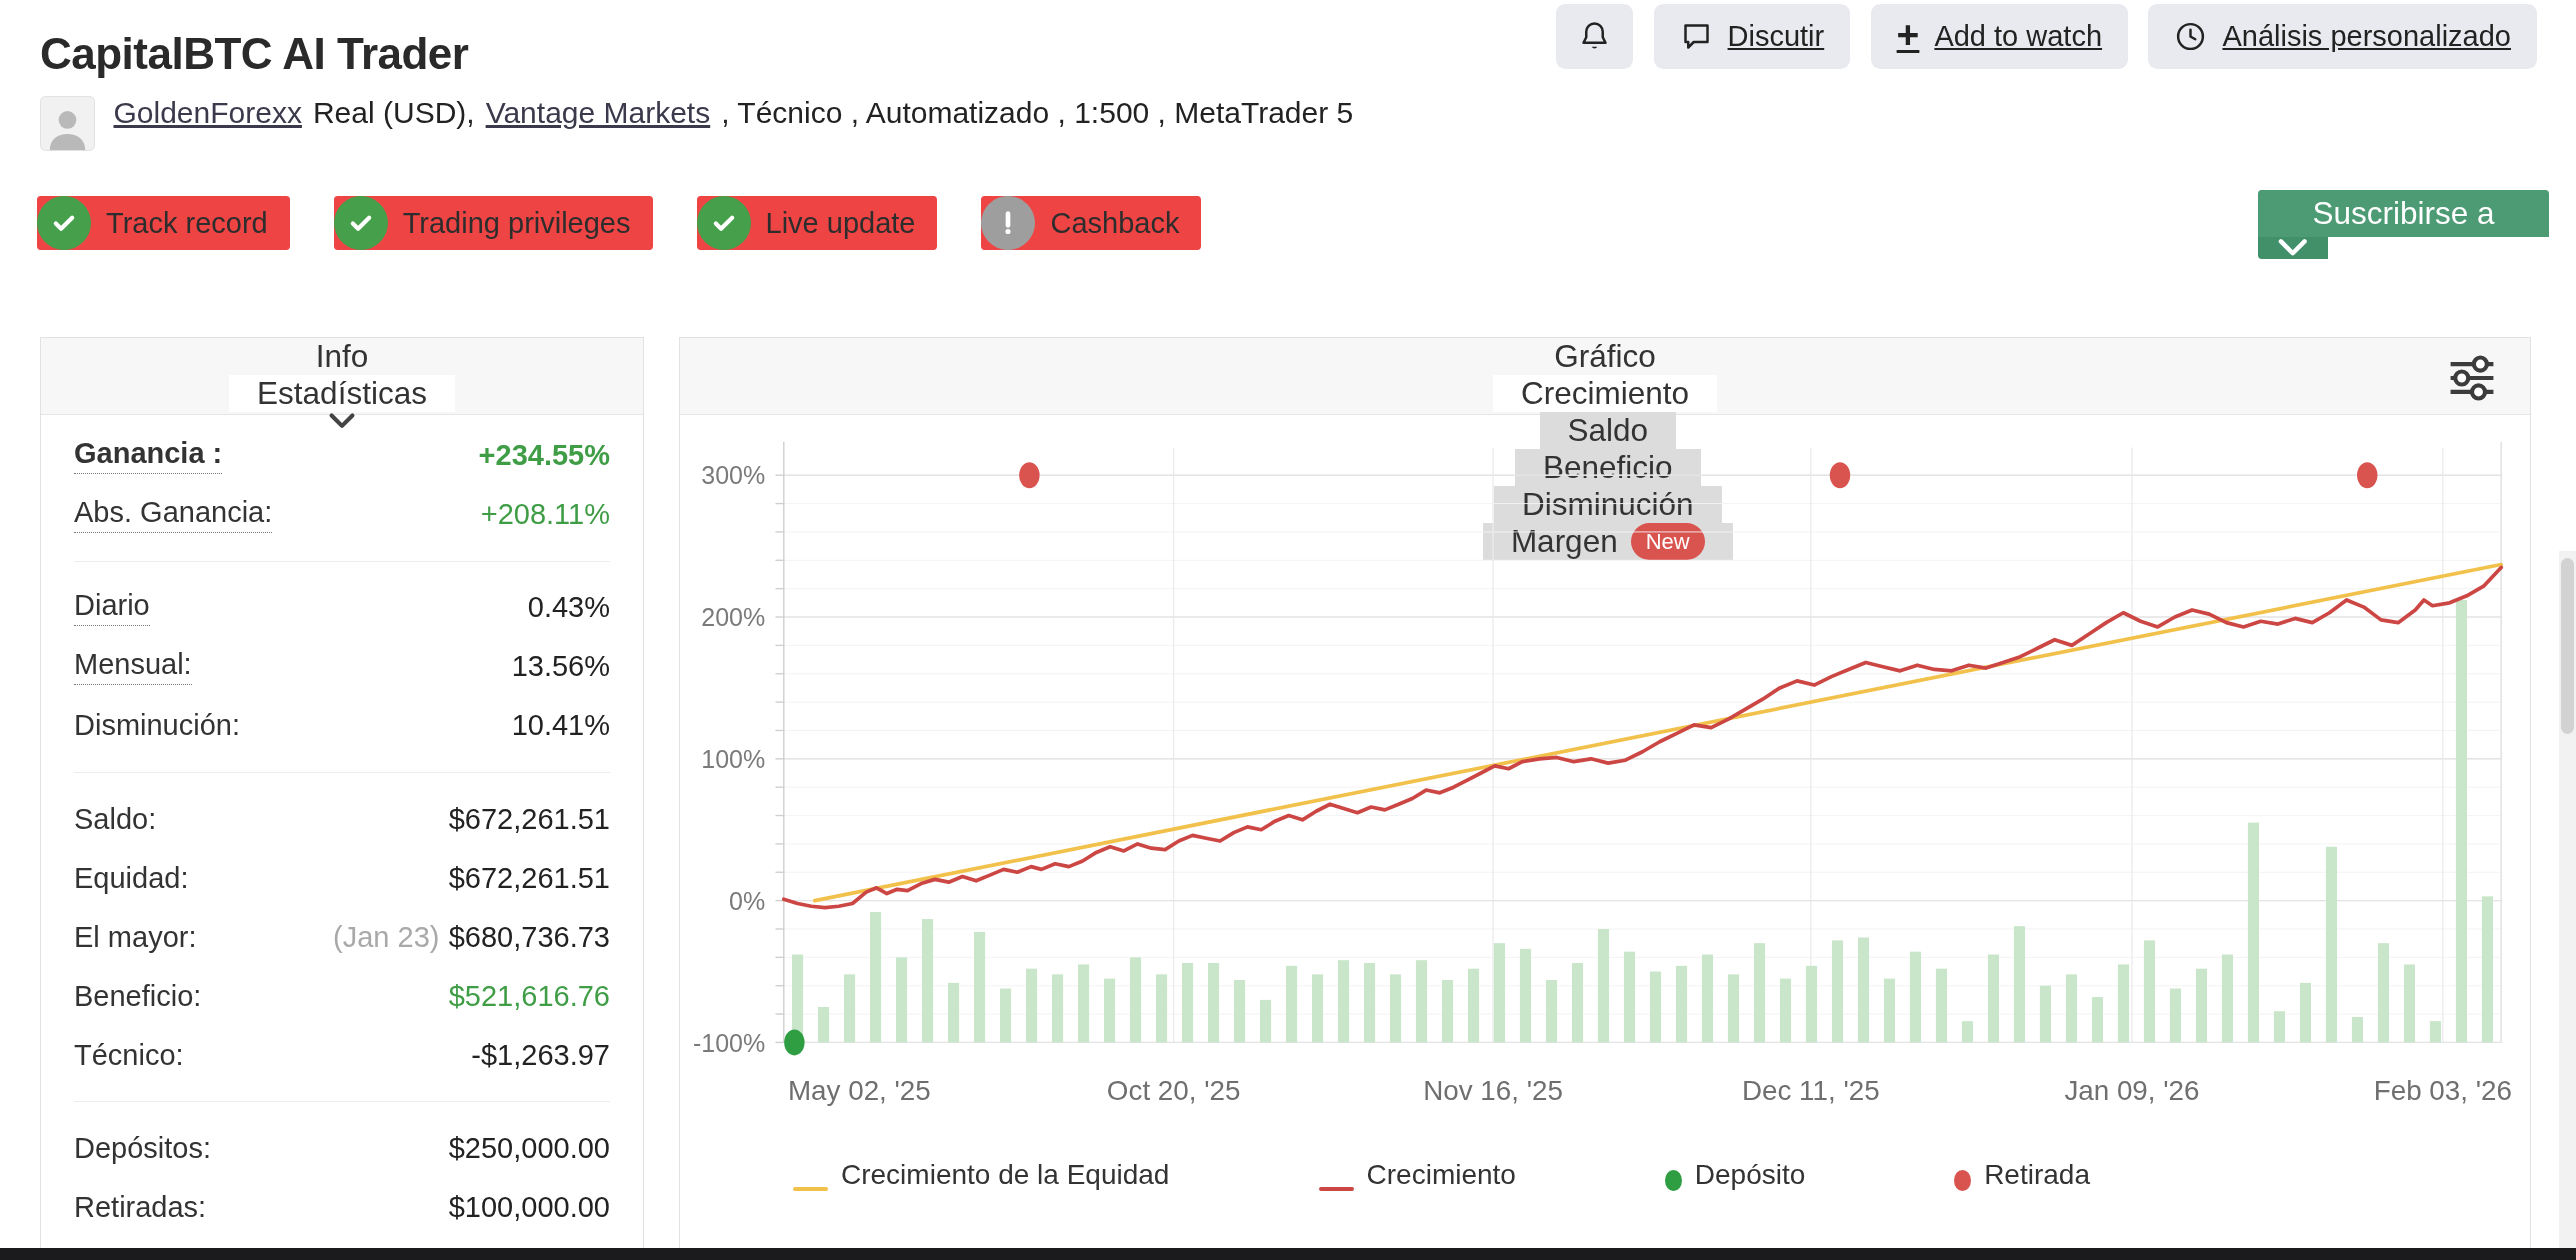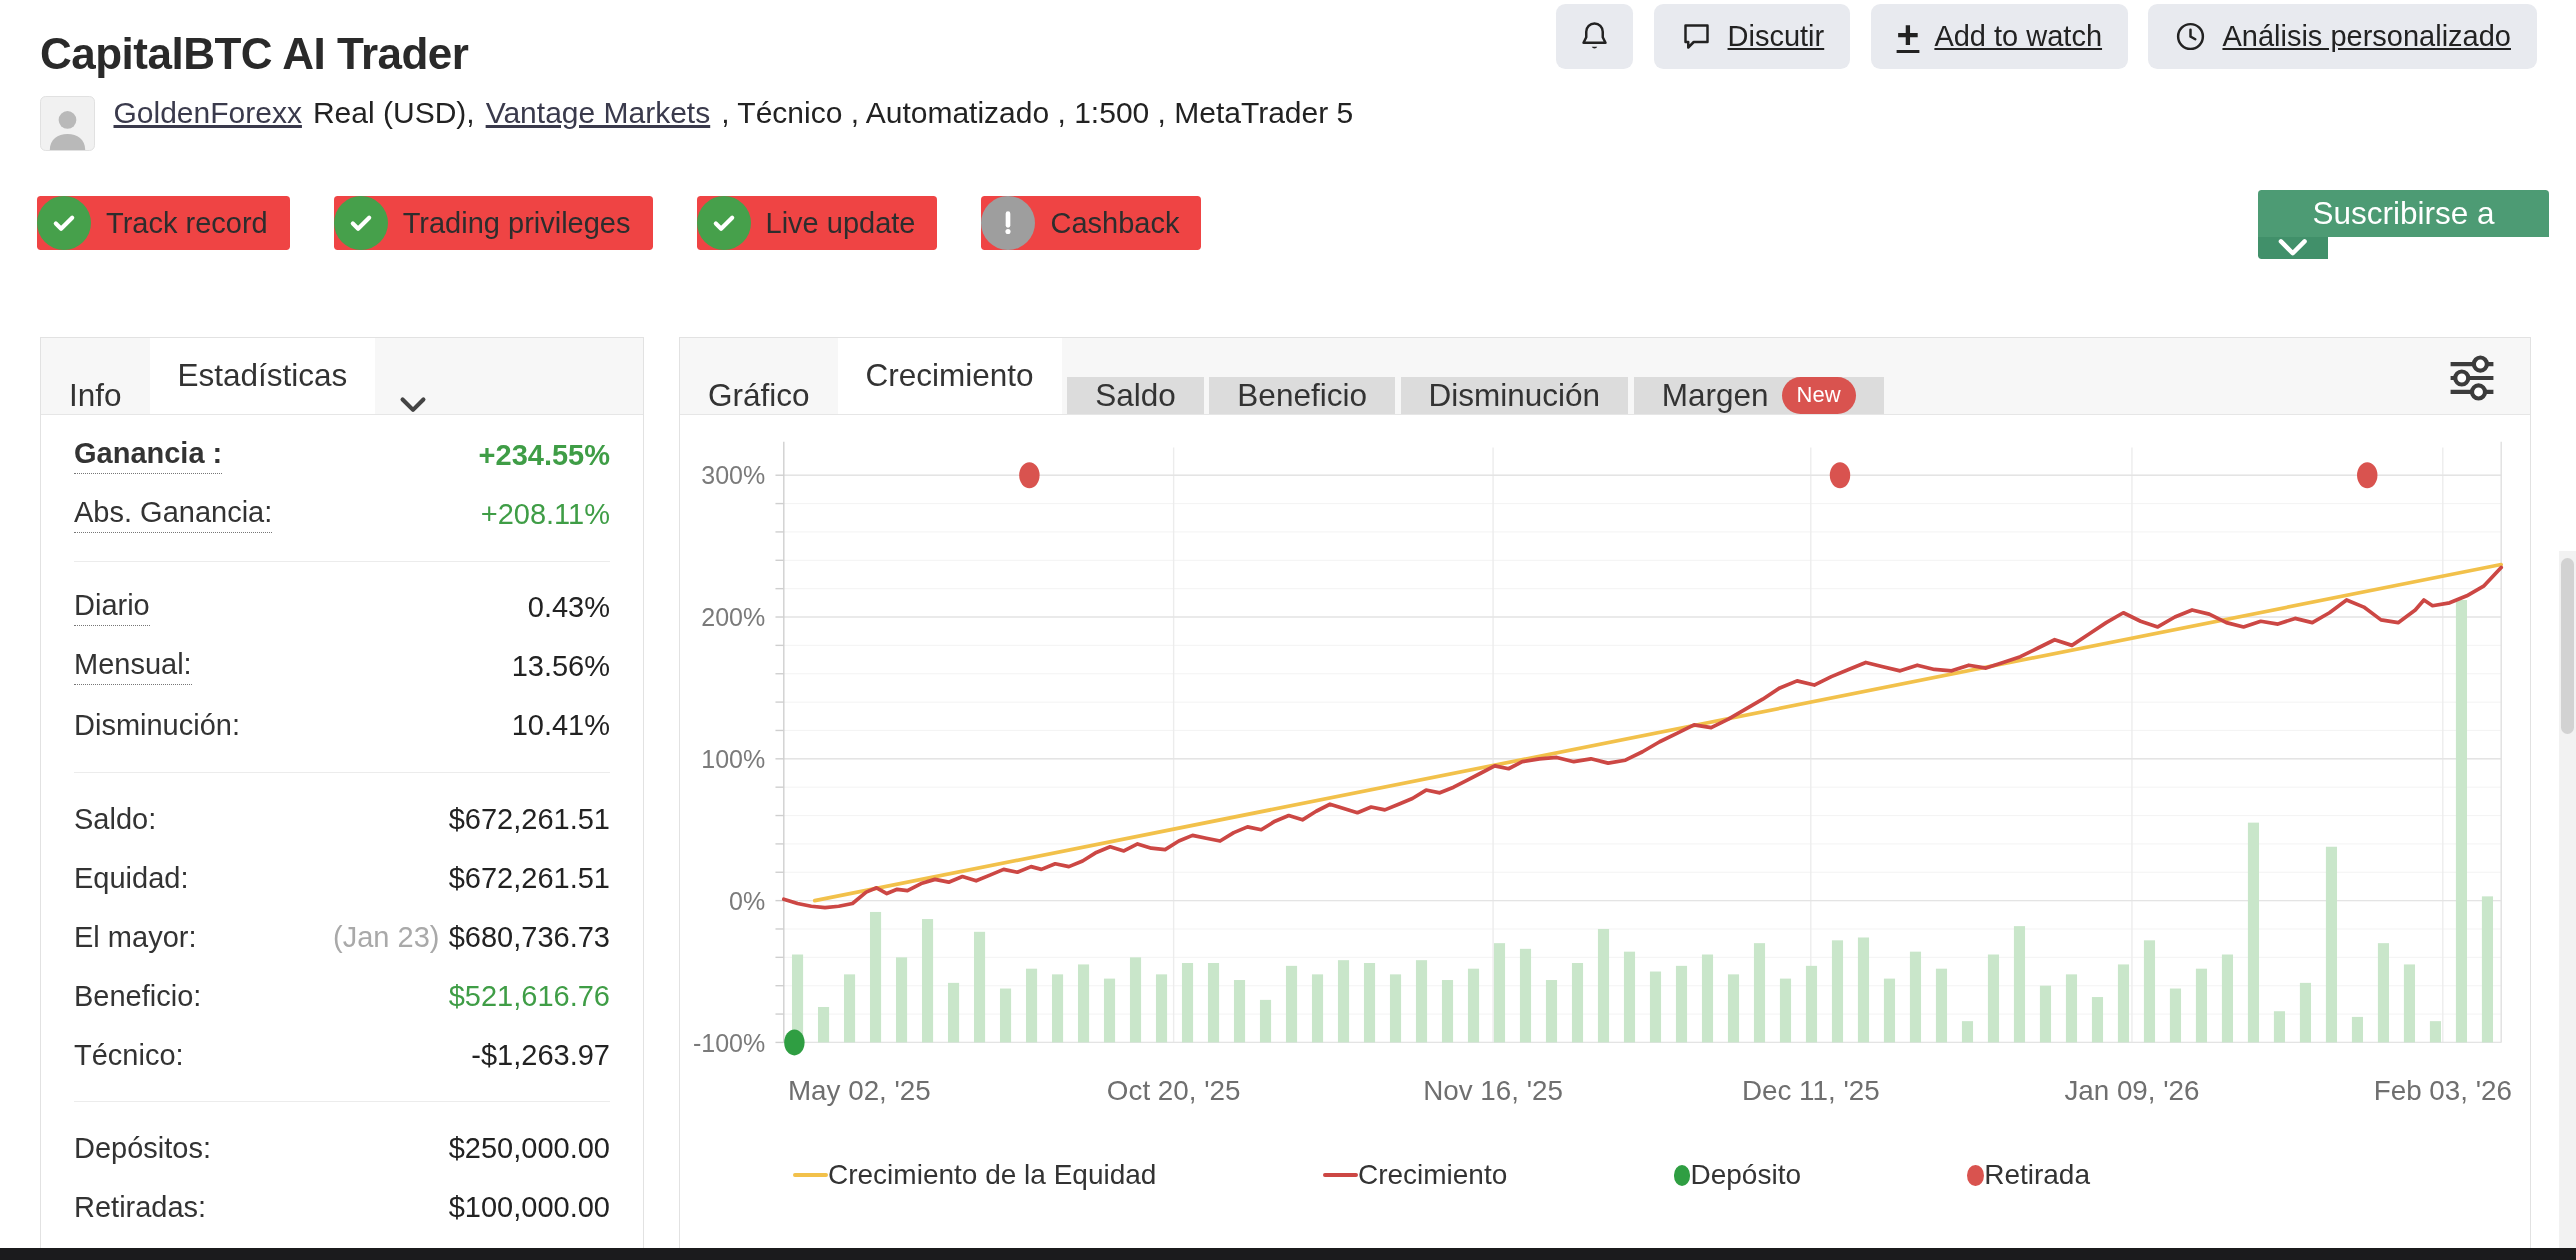--- a/index.html
+++ b/index.html
@@ -31,21 +31,21 @@
 
   
   .subscribe{position:absolute;left:2258px;top:190px;width:291px;height:69px;display:flex;border-radius:3.7px;overflow:hidden;cursor:pointer;flex-direction:column;}
   .sub-main{flex:1;background:#4d9b74;color:#fff;font-size:31.5px;display:flex;align-items:center;justify-content:center;}
   .sub-caret{width:70px;background:#41906a;display:flex;align-items:center;justify-content:center;}
 
   
   .card{position:absolute;top:337px;background:#fff;border:0.9px solid #e2e2e2;overflow:hidden;}
   .stats-card{left:40px;width:602px;height:912px;}
   .chart-card{left:679px;width:1850px;height:912px;}
-  .tabbar{position:relative;display:flex;align-items:flex-end;height:76px;background:#f7f7f7;border-bottom:0.9px solid #e6e6e6;}
+  .tabbar{position:relative;display:flex;align-items:center;height:76px;background:#f7f7f7;border-bottom:0.9px solid #e6e6e6;flex-direction:column;}
   .tab{display:flex;align-items:center;padding:0 28px;font-size:31.5px;color:#333;cursor:pointer;white-space:nowrap;}
   .tab.active{background:#fff;height:77px;}
   .tab.gray{background:#dcdcdc;margin-left:5.6px;}
   .tab .newpill{background:#d9534f;color:#fff;font-size:22px;padding:5.6px 15px;border-radius:926px;margin-left:13px;}
   .tab-chevron{display:flex;align-items:center;padding:0 24px;cursor:pointer;}
 
   
   .stats-body{padding:11px 33px 0 33px;}
   .srow{display:flex;justify-content:space-between;align-items:center;min-height:59px;font-size:29px;color:#2e2e2e;}
   .srow .lab{color:#333;}
@@ -54,21 +54,21 @@
   .val{color:#222;text-align:right;}
   .val.green{color:#3f9d46;}
   .val.bold{font-weight:700;}
   .val .vpre{color:#a9a9a9;margin-right:9.3px;}
   .sep{border-top:0.9px solid #ececec;margin:16.7px 0;}
 
   
   .chart-svg{position:absolute;left:0;top:76px;}
   .filter-btn{position:absolute;right:31.5px;top:13px;width:54px;height:54px;display:flex;align-items:center;justify-content:center;cursor:pointer;}
   .legend{position:absolute;left:113px;top:821px;width:1297px;display:flex;justify-content:space-between;font-size:28px;color:#333;}
-  .litem{display:flex;align-items:center;}
+  .litem{display:flex;align-items:flex-end;gap:13px;}
   .lline{width:35px;height:3.7px;border-radius:1.9px;}
   .ldot{width:16.7px;height:21px;border-radius:50%;}
 
   
   .bottom-bar{position:absolute;left:0;bottom:0;width:2576px;height:12px;background:#1b1b1d;}
   .vscroll{position:absolute;right:0;top:551px;width:16.7px;height:698px;background:#f2f2f2;}
   .vscroll .thumb{position:absolute;left:1.9px;top:7.4px;width:13px;height:176px;border-radius:6.5px;background:#d2d2d2;}
 </style>
 </head>
 <body>

